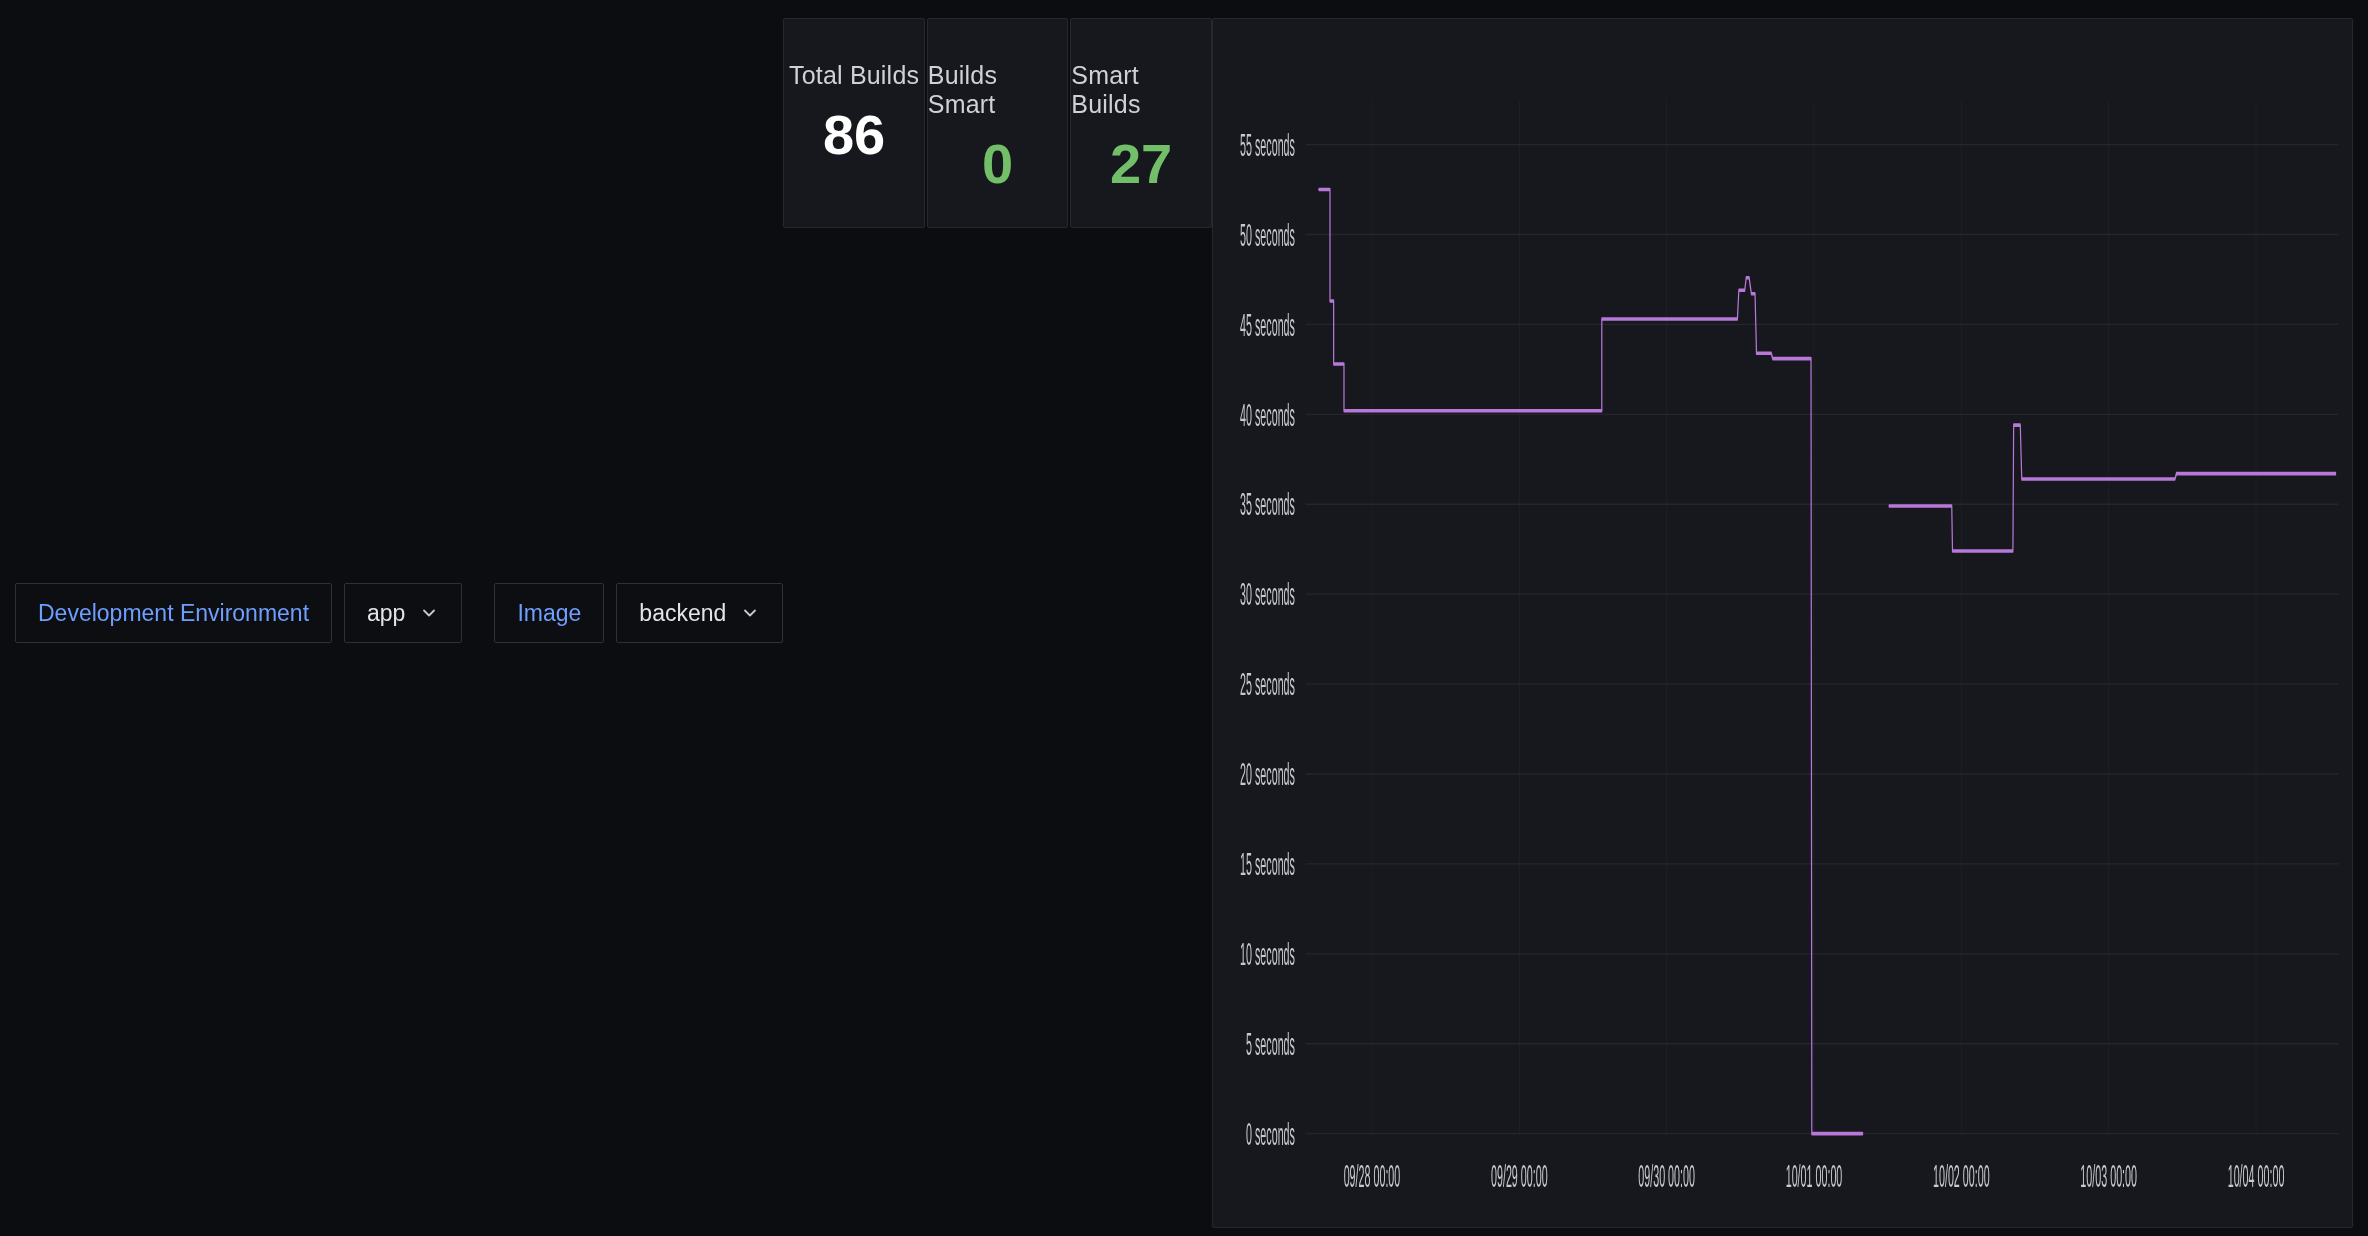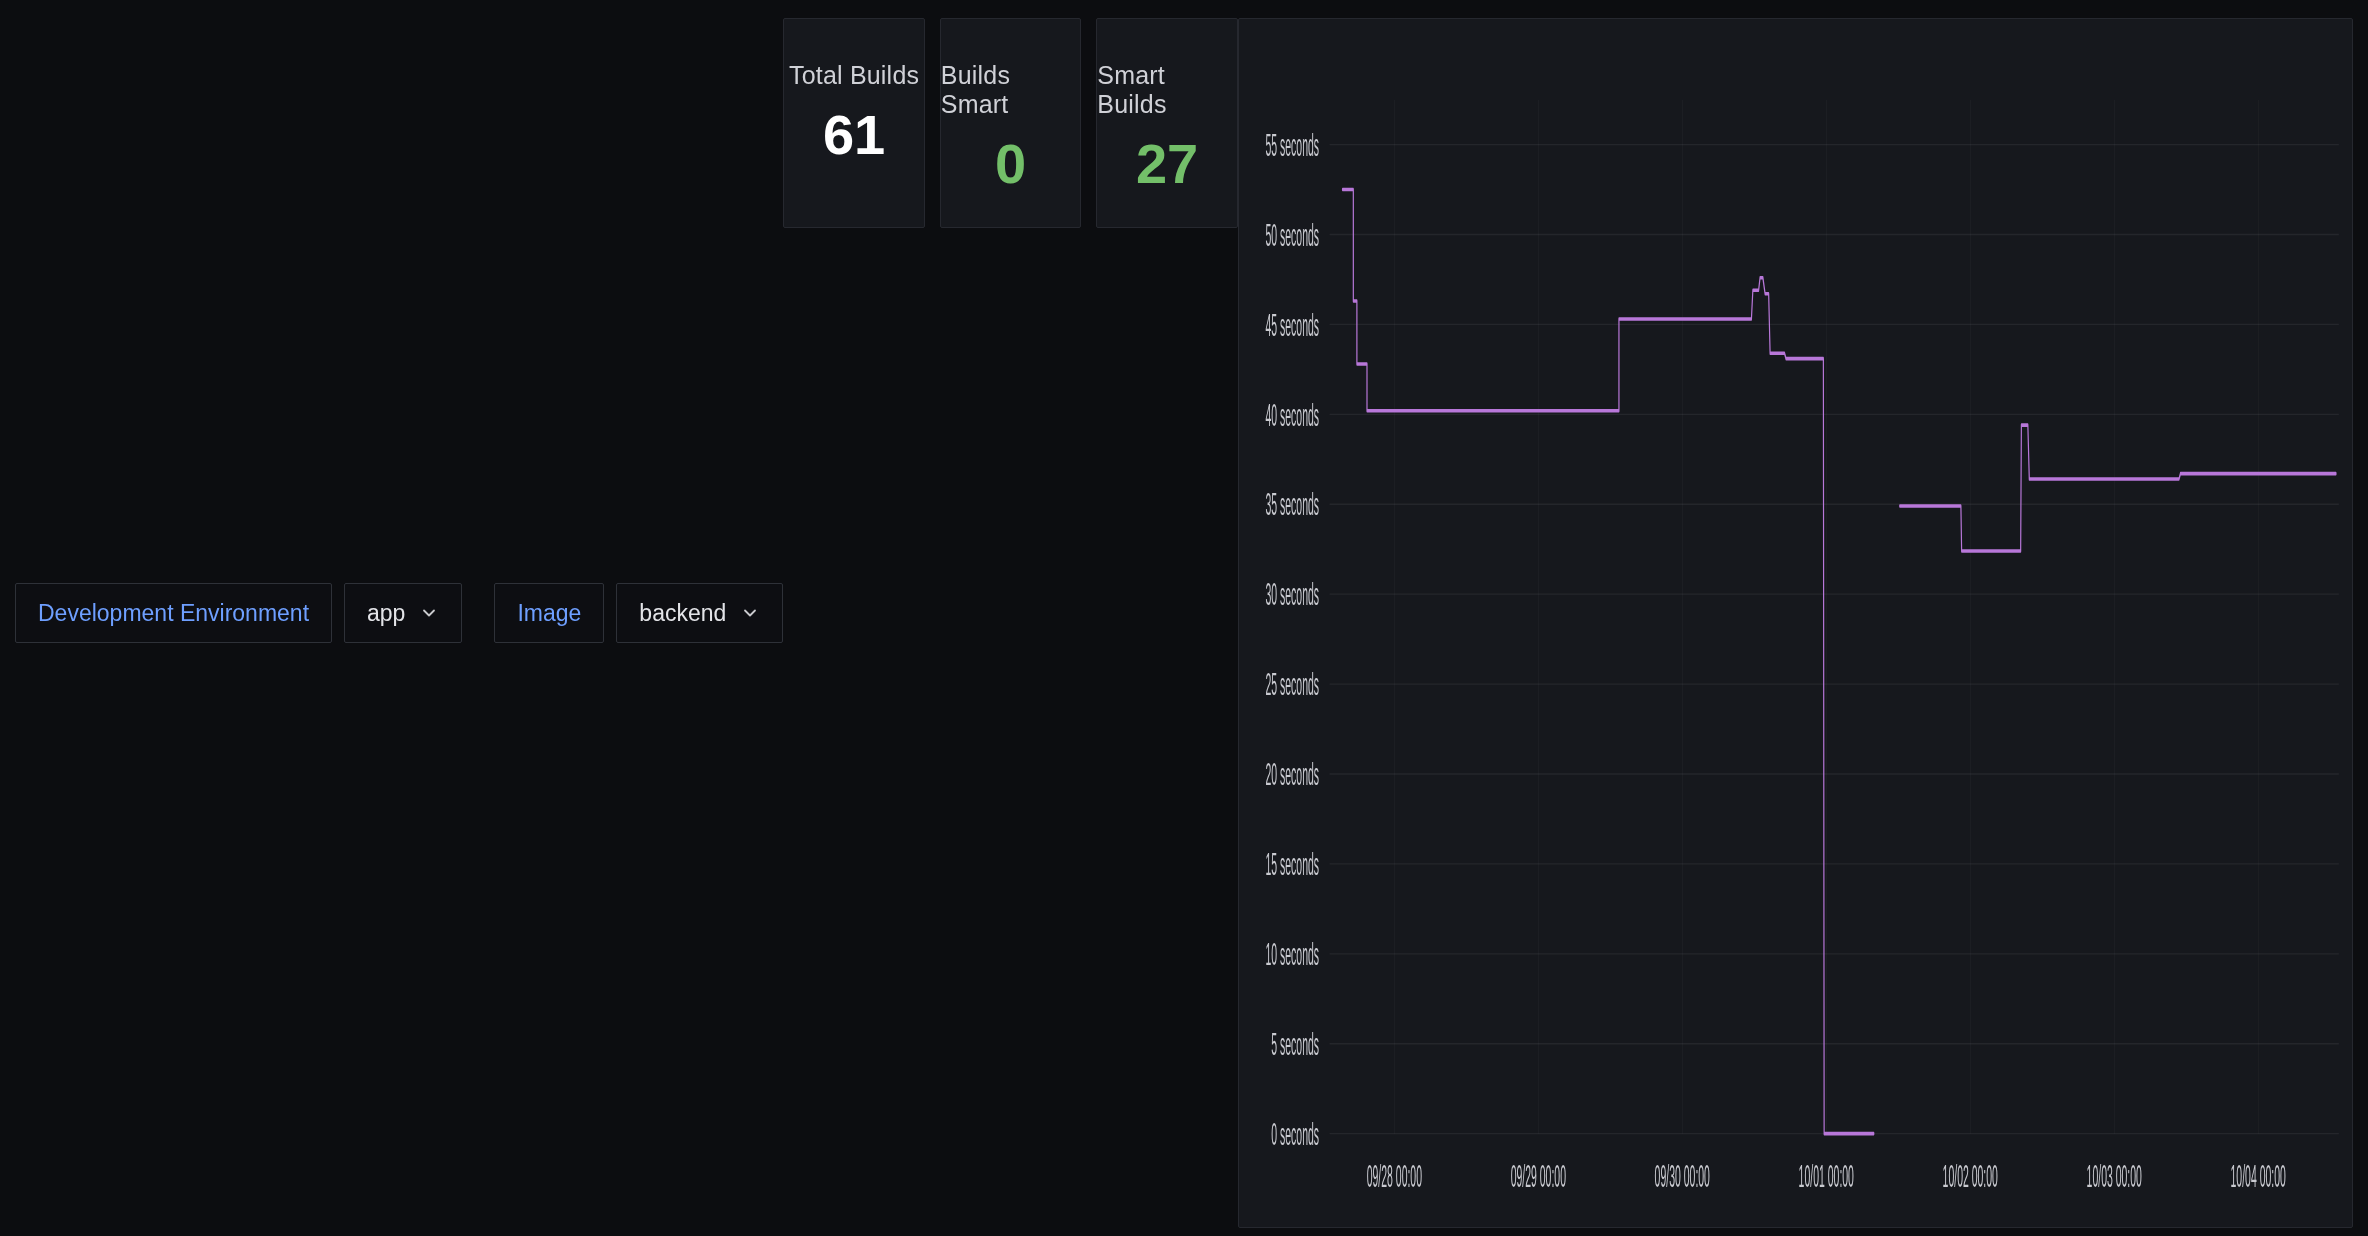--- a/index.html
+++ b/index.html
@@ -26,21 +26,21 @@
   .chev { width:20px; height:20px; display:block; }
 
   
   .panel {
     background:#16181d;
     border:1px solid #26282f;
     border-radius:2px;
   }
 
   
-  .stats-row { display:flex; gap:15px; height:210px; margin-bottom:12px; }
+  .stats-row { display:flex; gap:2px; height:210px; margin-bottom:12px; }
   .stat-panel { flex:1; display:flex; flex-direction:column; align-items:center; padding-top:42px; }
   .stat-title { font-size:25px; font-weight:400; color:#d0d1d7; letter-spacing:.2px; }
   .stat-value { font-size:56px; font-weight:600; margin-top:14px; line-height:1.1; }
 
   
   .chart-panel { flex:1; display:flex; flex-direction:column; min-height:0; }
   .panel-header { padding:16px 26px 2px 26px; height:50px; }
   .panel-title { font-size:26px; font-weight:600; color:#dcdde2; cursor:pointer; display:inline-block; }
   .chart-wrap { flex:1; min-height:0; }
   .chart-wrap svg { width:100%; height:100%; display:block; }
@@ -71,21 +71,21 @@
       <span>backend</span>
       <svg class="chev" viewBox="0 0 20 20">
         <path d="M5 7.5 L10 12.5 L15 7.5" fill="none" stroke="#c9cacd" stroke-width="1.8" stroke-linecap="round" stroke-linejoin="round"></path>
       </svg>
     </div>
   </div>
 
   <div class="stats-row">
     <div class="panel stat-panel">
       <div class="stat-title">Total Builds</div>
-      <div class="stat-value" style="color: rgb(255, 255, 255);">61</div>
+      <div class="stat-value" style="color: rgb(255, 255, 255);">86</div>
     </div>
     <div class="panel stat-panel">
       <div class="stat-title">Builds Smart</div>
       <div class="stat-value" style="color: rgb(115, 191, 105);">0</div>
     </div>
     <div class="panel stat-panel">
       <div class="stat-title">Smart Builds</div>
       <div class="stat-value" style="color: rgb(115, 191, 105);">27</div>
     </div>
   </div>

